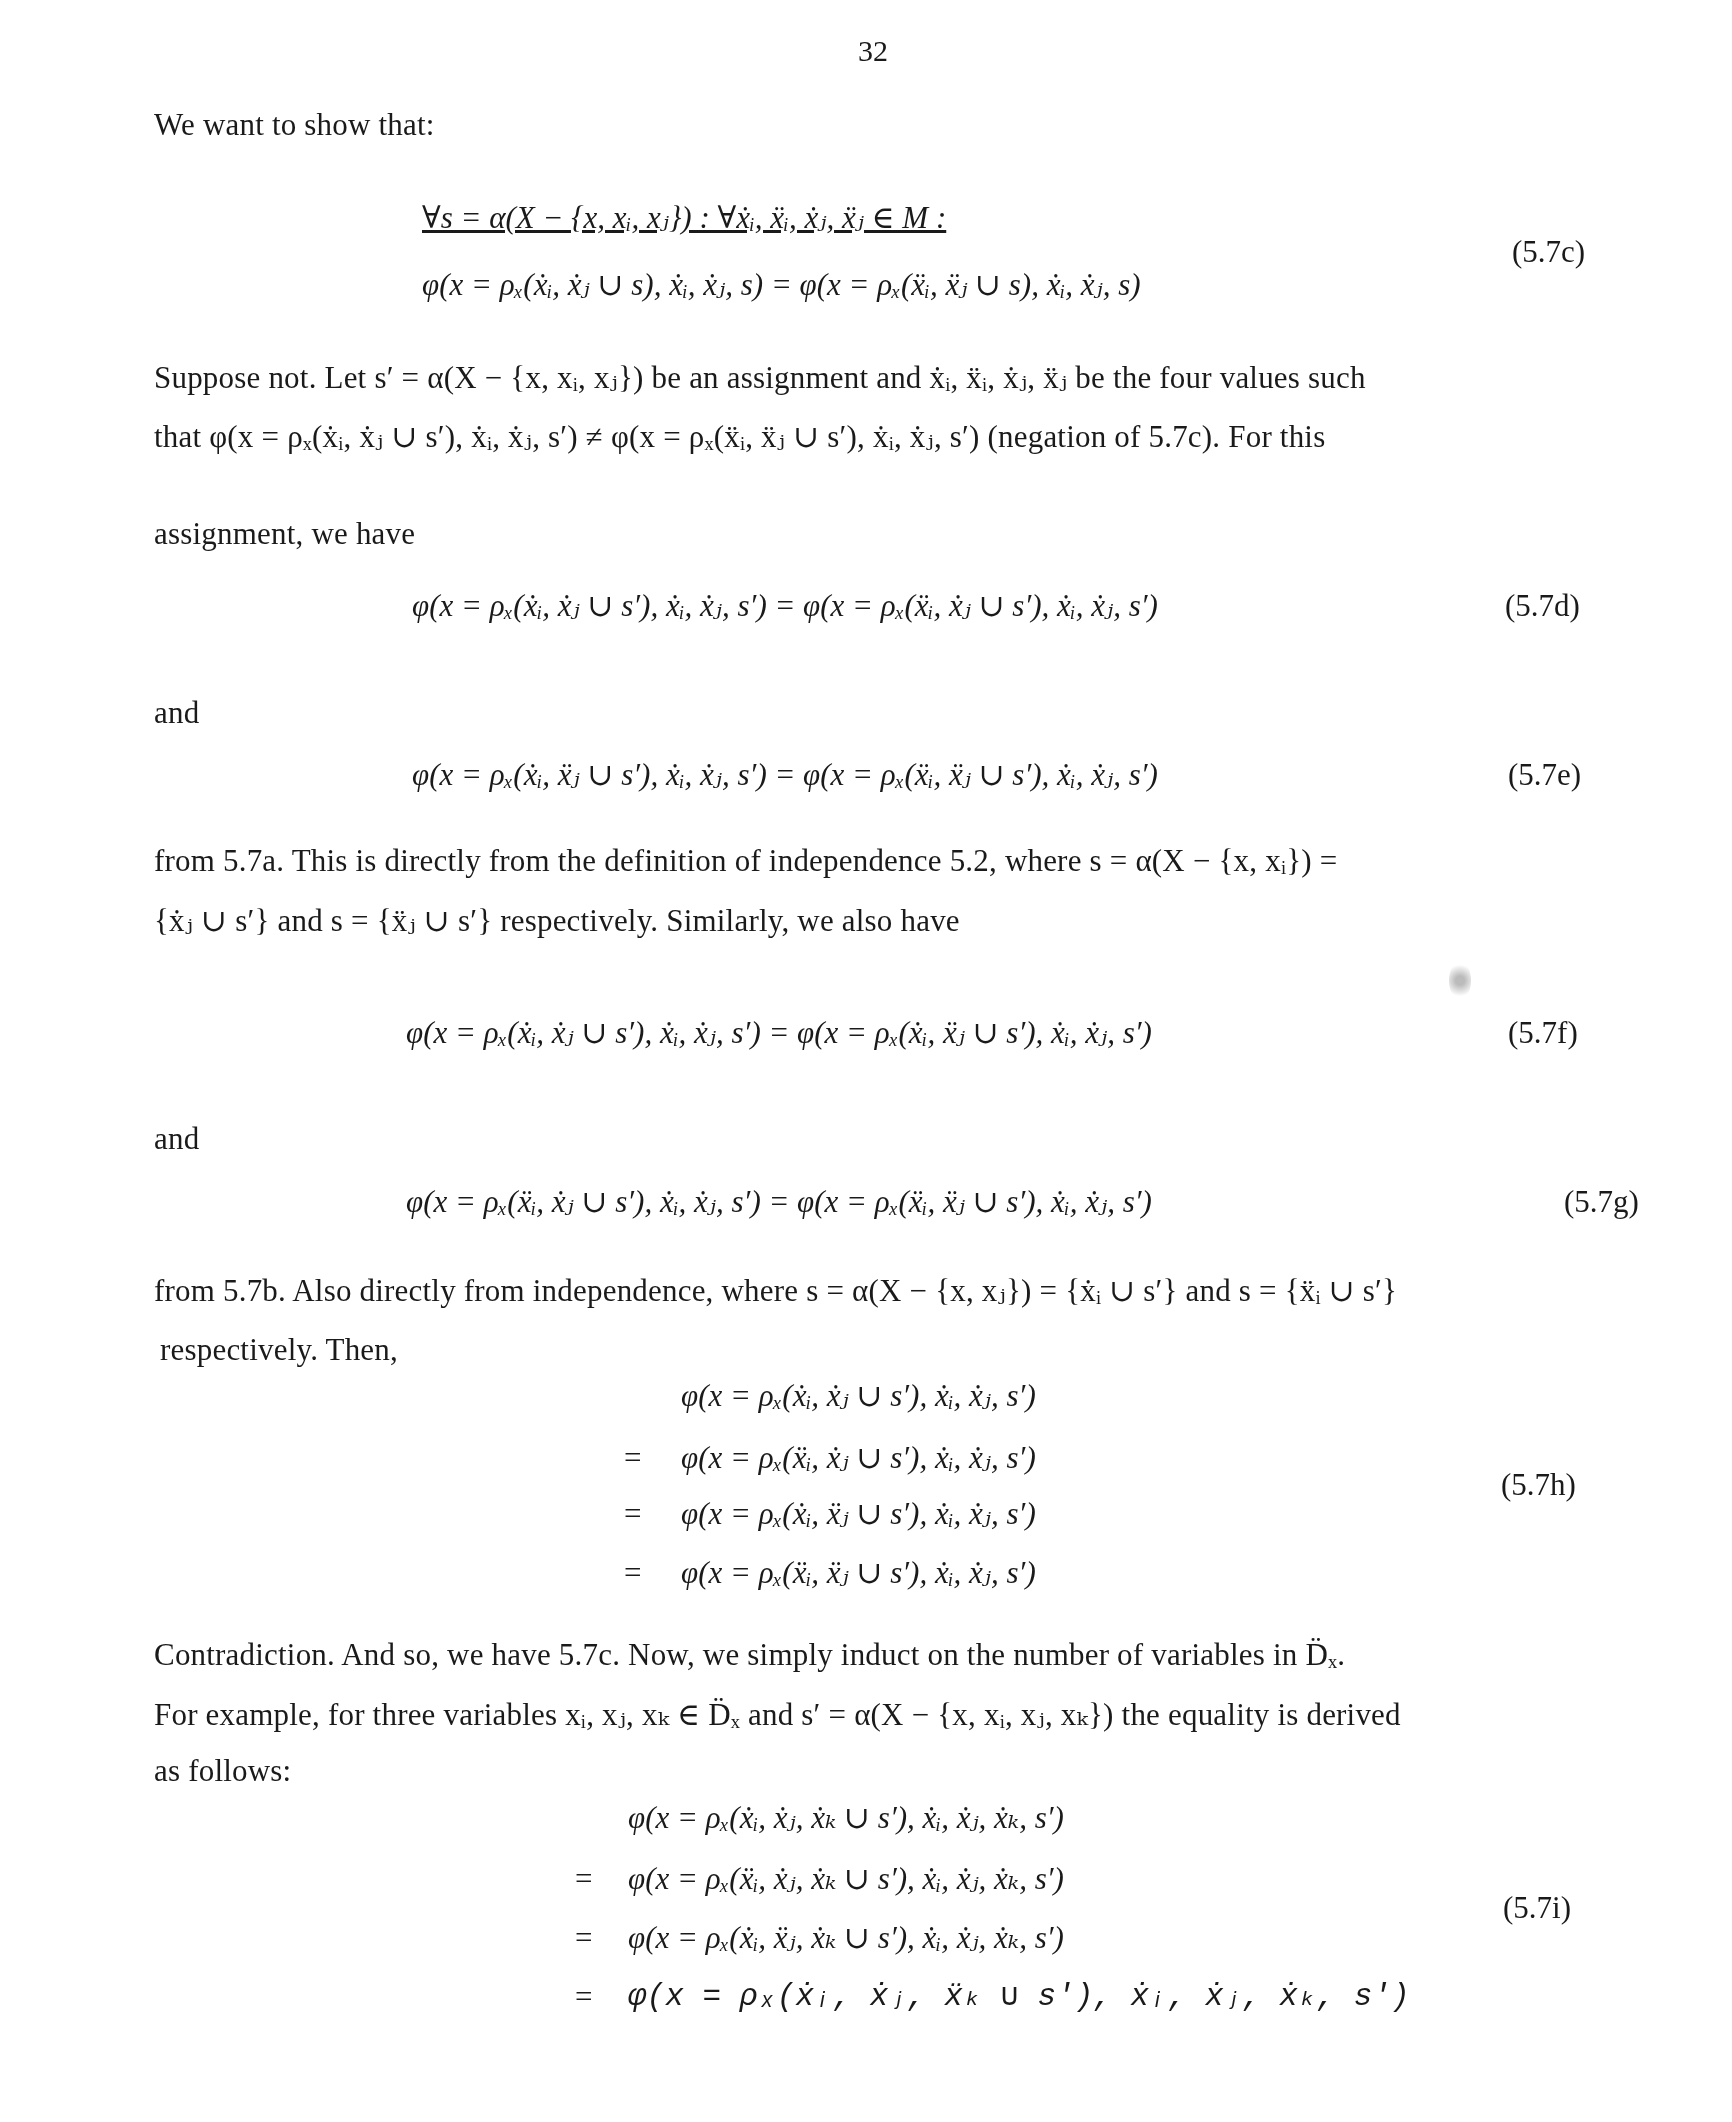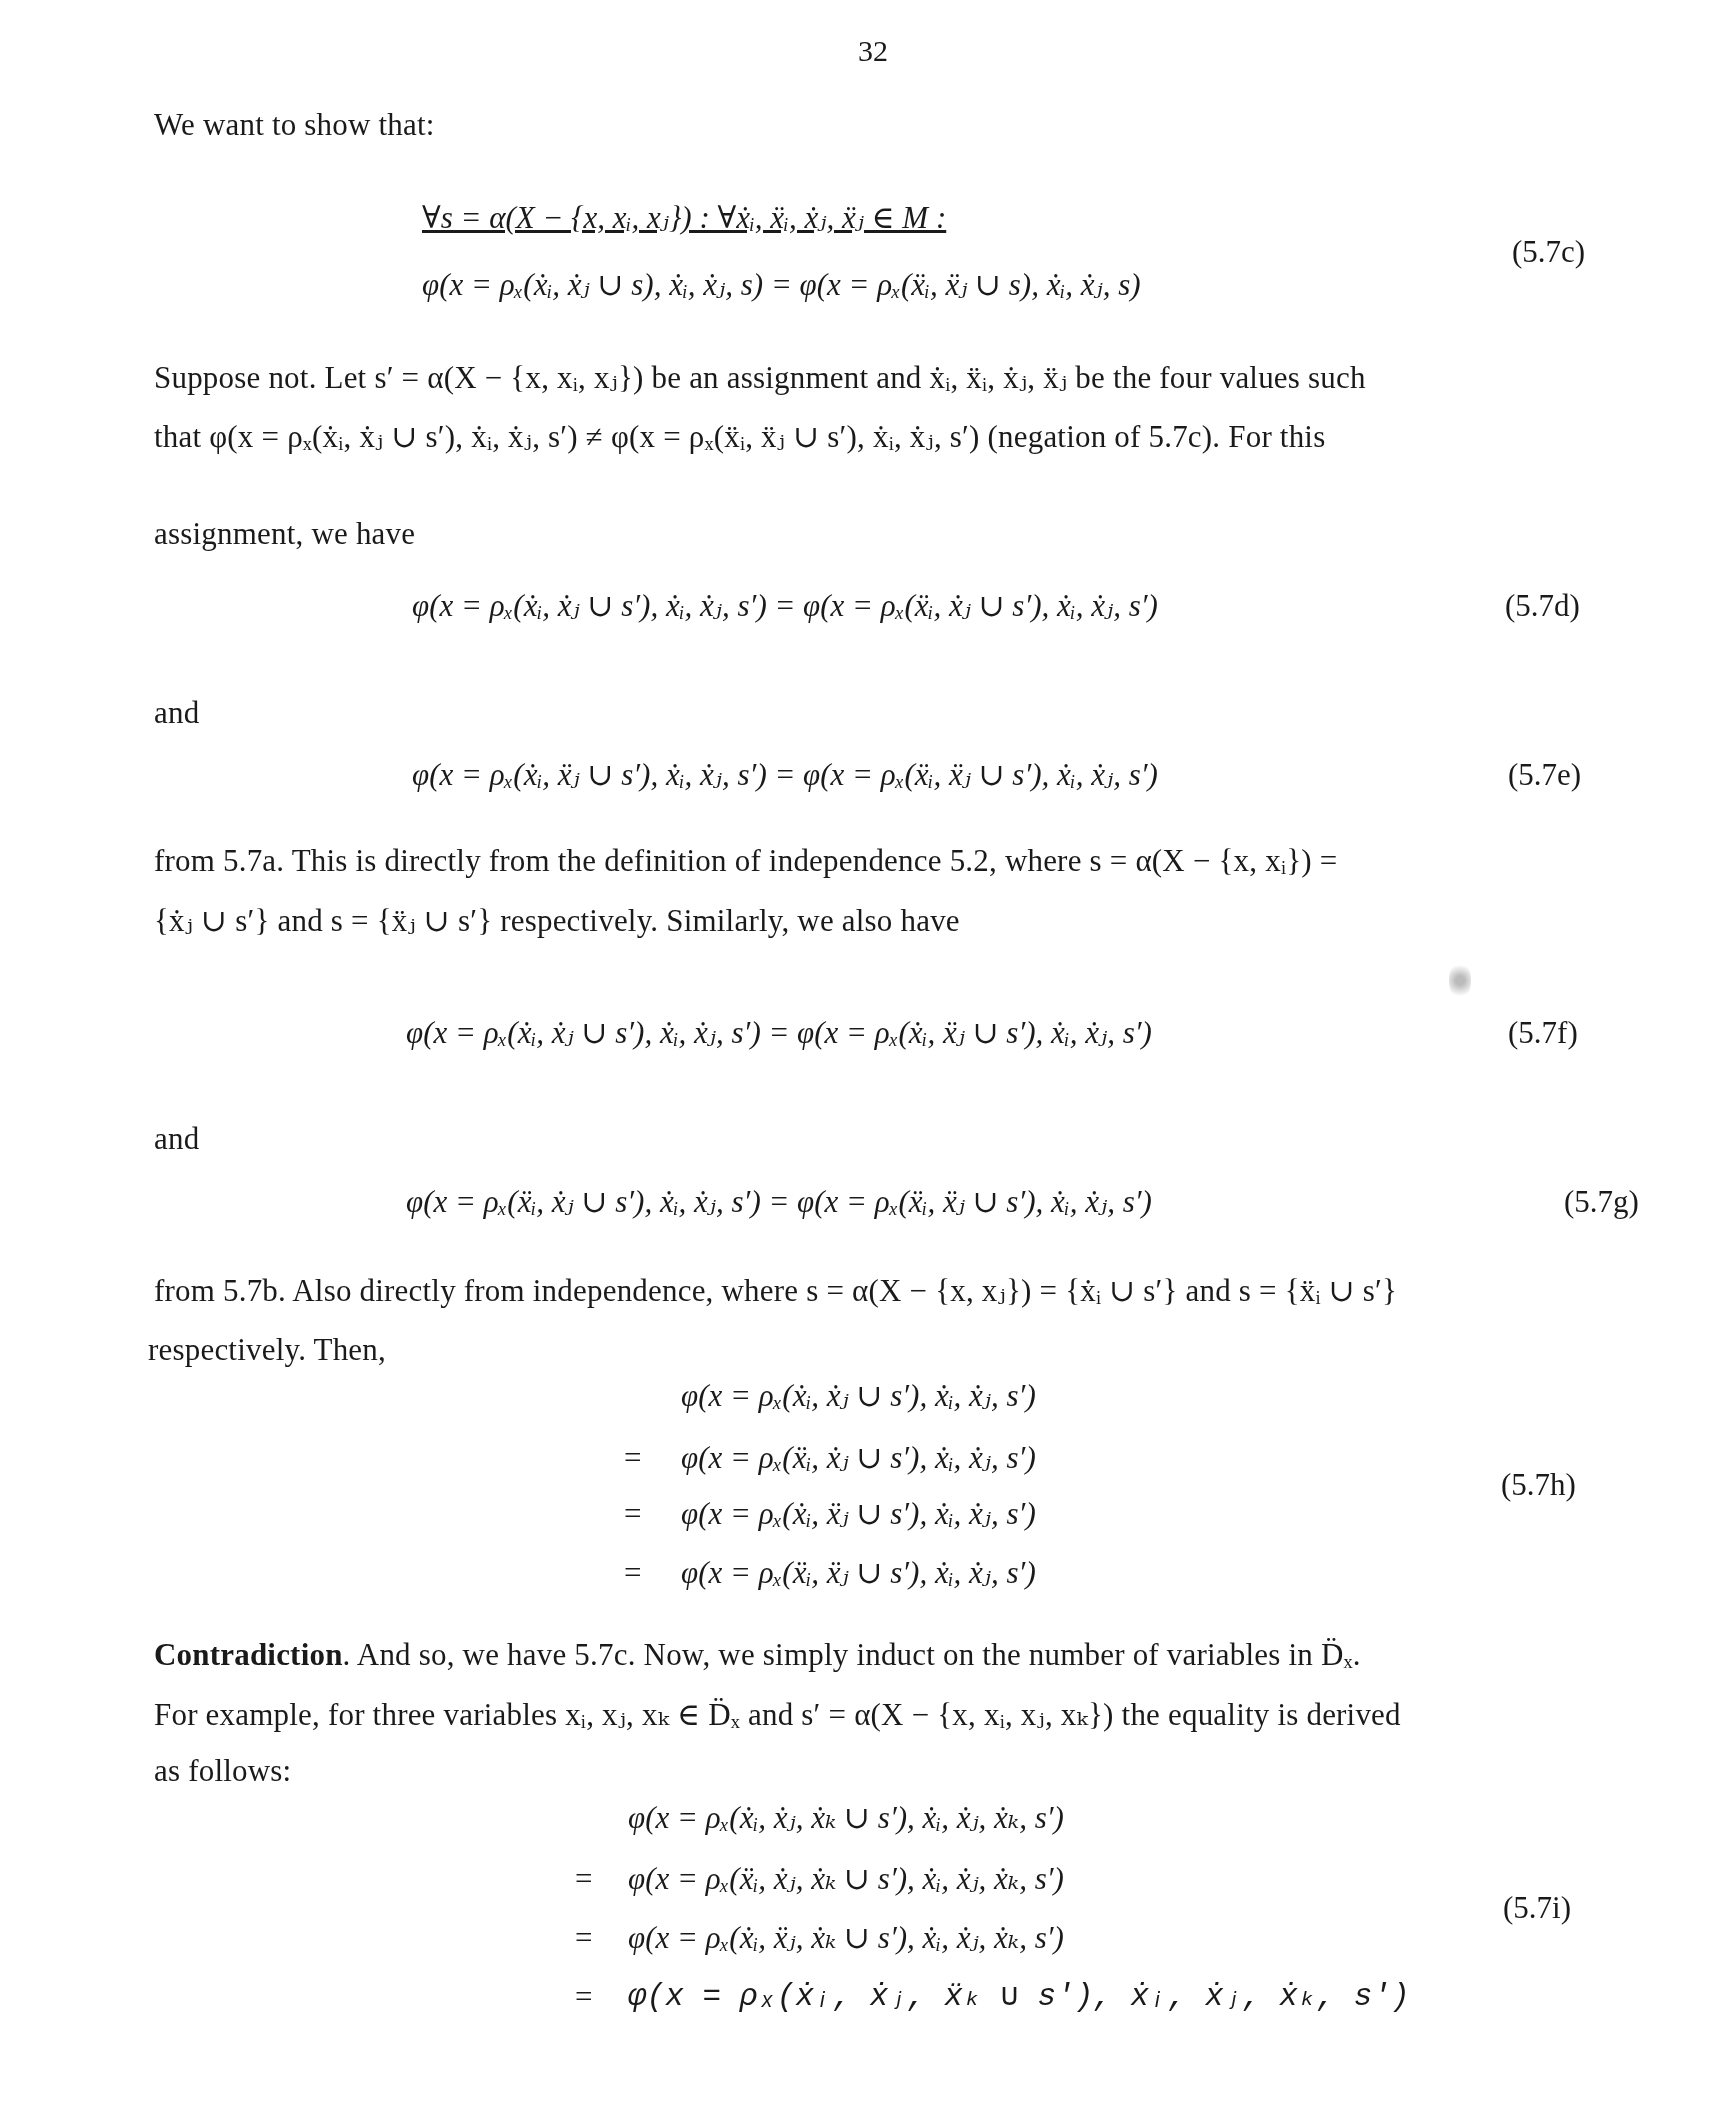--- a/index.html
+++ b/index.html
@@ -6,21 +6,21 @@
   body {
     width:1732px; height:2123px; position:relative; overflow:hidden;
     font-family: "Liberation Serif", "DejaVu Serif", serif;
     color:#1a1a1a;
   }
   .abs { position:absolute; white-space:nowrap; }
   .txt { font-size:31px; line-height:37px; letter-spacing:0.2px; }
   .math { font-size:31px; line-height:37px; font-style:italic; }
   .eqlabel { font-size:31px; line-height:37px; }
   .pagenum { font-size:30px; }
-  .bold { font-weight:bold; }
+  .bold { font-weight:normal; }
   .eqsign { font-size:31px; line-height:37px; }
   .noise { position:absolute; background:#777; border-radius:50%; }
 </style>
 </head>
 <body>
 
 <div class="abs pagenum" style="left:858px; top:34px;">32</div>
 
 <div class="abs txt" style="left:154px; top:106px;">We want to show that:</div>
 
@@ -47,21 +47,21 @@
 
 <div class="abs math" style="left:406px; top:1014px;">φ(x = ρₓ(ẋᵢ, ẋⱼ ∪ s′), ẋᵢ, ẋⱼ, s′) = φ(x = ρₓ(ẋᵢ, ẍⱼ ∪ s′), ẋᵢ, ẋⱼ, s′)</div>
 <div class="abs eqlabel" style="left:1508px; top:1014px;">(5.7f)</div>
 
 <div class="abs txt" style="left:154px; top:1120px;">and</div>
 
 <div class="abs math" style="left:406px; top:1183px;">φ(x = ρₓ(ẍᵢ, ẋⱼ ∪ s′), ẋᵢ, ẋⱼ, s′) = φ(x = ρₓ(ẍᵢ, ẍⱼ ∪ s′), ẋᵢ, ẋⱼ, s′)</div>
 <div class="abs eqlabel" style="left:1564px; top:1183px;text-align:center;">(5.7g)</div>
 
 <div class="abs txt" style="left:154px; top:1272px;">from 5.7b. Also directly from independence, where s = α(X − {x, xⱼ}) = {ẋᵢ ∪ s′} and s = {ẍᵢ ∪ s′}</div>
-<div class="abs txt" style="left:148px; top:1331px;">respectively. Then,</div>
+<div class="abs txt" style="left:160px; top:1331px;">respectively. Then,</div>
 
 <div class="abs math" style="left:681px; top:1377px;">φ(x = ρₓ(ẋᵢ, ẋⱼ ∪ s′), ẋᵢ, ẋⱼ, s′)</div>
 <div class="abs eqsign" style="left:624px; top:1439px;">=</div>
 <div class="abs math" style="left:681px; top:1439px;">φ(x = ρₓ(ẍᵢ, ẋⱼ ∪ s′), ẋᵢ, ẋⱼ, s′)</div>
 <div class="abs eqsign" style="left:624px; top:1495px;">=</div>
 <div class="abs math" style="left:681px; top:1495px;">φ(x = ρₓ(ẋᵢ, ẍⱼ ∪ s′), ẋᵢ, ẋⱼ, s′)</div>
 <div class="abs eqsign" style="left:624px; top:1554px;">=</div>
 <div class="abs math" style="left:681px; top:1554px;">φ(x = ρₓ(ẍᵢ, ẍⱼ ∪ s′), ẋᵢ, ẋⱼ, s′)</div>
 <div class="abs eqlabel" style="left:1501px; top:1466px;">(5.7h)</div>
 

